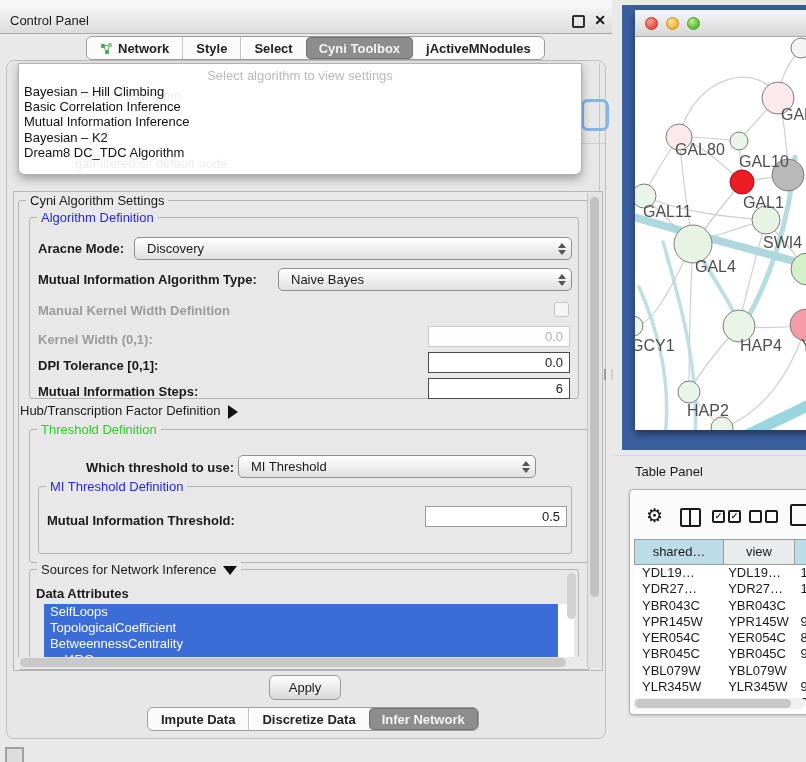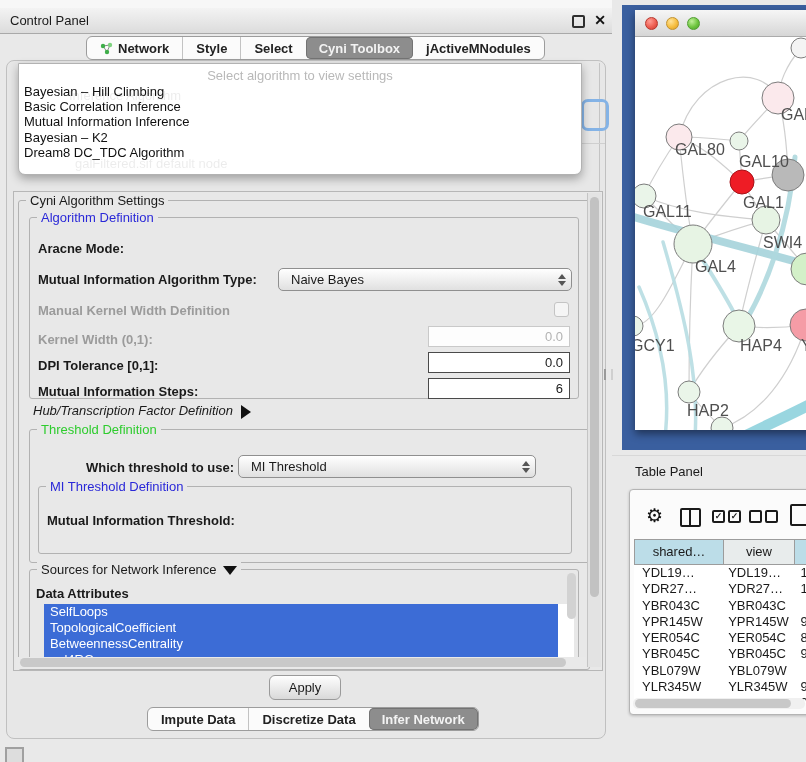--- a/index.html
+++ b/index.html
@@ -165,20 +165,27 @@
   </div>
 
   <div id="settings-scroll">
     <div class="group" style="left:4px;top:8px;width:570px;height:468px;">
       <span class="gtitle">Cyni Algorithm Settings</span>
 
       <div class="group" style="left:10px;top:16px;width:548px;height:180px;">
         <span class="gtitle blue">Algorithm Definition</span>
 
         <span class="flabel" style="left:8px;top:23px;">Aracne Mode:</span>
+        <div class="combo" style="left:104px;top:19px;width:424px;">
+          <span>Discovery</span>
+          <span class="combo-spin">
+              <i class="up"></i>
+              <i class="dn"></i>
+            </span>
+        </div>
 
         <span class="flabel" style="left:8px;top:54px;">Mutual Information Algorithm Type:</span>
         <div class="combo" style="left:248px;top:50px;width:280px;">
           <span>Naive Bayes</span>
           <span class="combo-spin">
               <i class="up"></i>
               <i class="dn"></i>
             </span>
         </div>
 
@@ -189,39 +196,40 @@
         <span class="flabel disabled" style="left:8px;top:114px;">Kernel Width (0,1):</span>
         <div class="tfield disabled" style="left:398px;top:108px;width:134px;">0.0</div>
 
         <span class="flabel" style="left:8px;top:140px;">DPI Tolerance [0,1]:</span>
         <div class="tfield" style="left:398px;top:134px;width:134px;">0.0</div>
 
         <span class="flabel" style="left:8px;top:166px;">Mutual Information Steps:</span>
         <div class="tfield" style="left:398px;top:160px;width:134px;">6</div>
       </div>
 
-      <div class="abs" style="left:14px;top:202px;position:absolute;font-style:italic;">
+      <div class="abs" style="left:1px;top:202px;position:absolute;">
         <span>Hub/Transcription Factor Definition</span><span class="tri-right"></span>
       </div>
 
       <div class="group" style="left:10px;top:228px;width:548px;height:132px;padding-left:17px;">
         <span class="gtitle green">Threshold Definition</span>
 
         <span class="flabel" style="left:56px;top:30px;">Which threshold to use:</span>
         <div class="combo" style="left:208px;top:25px;width:284px;">
           <span>MI Threshold</span>
           <span class="combo-spin">
               <i class="up"></i>
               <i class="dn"></i>
             </span>
         </div>
 
         <div class="group" style="left:8px;top:56px;width:532px;height:66px;">
           <span class="gtitle blue">MI Threshold Definition</span>
           <span class="flabel" style="left:8px;top:26px;">Mutual Information Threshold:</span>
+          <div class="tfield soft" style="left:386px;top:19px;width:134px;">0.5</div>
         </div>
       </div>
 
       <div class="group" style="left:10px;top:368px;width:548px;height:96px;">
         <span class="gtitle"><span>Sources for Network Inference</span><span class="tri-down"></span></span>
         <span class="flabel" style="left:6px;top:16px;">Data Attributes</span>
         <div id="attr-list">
             <div class="attr-item">SelfLoops</div>
             <div class="attr-item">TopologicalCoefficient</div>
             <div class="attr-item">BetweennessCentrality</div>

